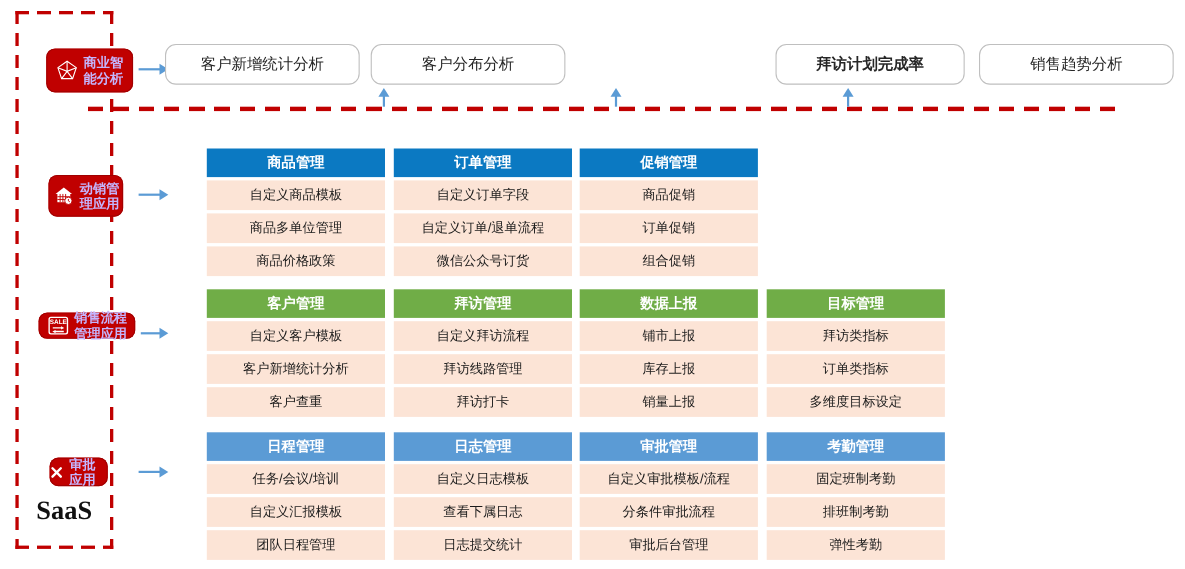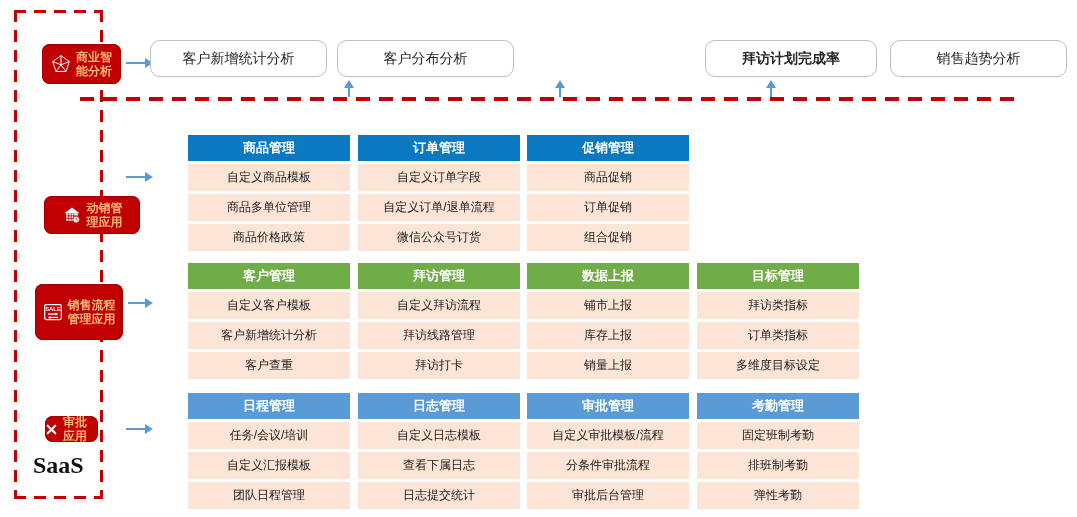--- a/index.html
+++ b/index.html
@@ -7,21 +7,21 @@
     position:relative;width:1077px;height:517px;background:#fff;overflow:hidden;
     font-family:"Liberation Sans","DejaVu Sans",sans-serif;
   }
   
   .dash{position:absolute;}
   .dash.v{width:3px;background:repeating-linear-gradient(180deg,#c00000 0 12px,transparent 12px 20px);}
   .dash.h{height:3px;background:repeating-linear-gradient(90deg,#c00000 0 12px,transparent 12px 20px);}
   .dash.hsep{height:4px;background:repeating-linear-gradient(90deg,#c00000 0 14px,transparent 14px 23px);}
   
   .badge{
-    position:absolute;background:#c00000;border-radius:8px;color:#fdba74;
+    position:absolute;background:#c00000;border-radius:8px;color:#c4b5fd;
     display:flex;align-items:center;justify-content:center;gap:5px;
     box-shadow:0 0 0 1px #a00000 inset;
   }
   .blabel{font-size:12px;line-height:14px;white-space:pre-line;font-weight:bold;text-align:left;}
   .bicon{display:inline-flex;align-items:center;justify-content:center;}
   
   .harrow{position:absolute;height:2px;background:#5b9bd5;}
   .harrow::after{
     content:"";position:absolute;right:-7px;top:-4px;
     border-left:8px solid #5b9bd5;border-top:5px solid transparent;border-bottom:5px solid transparent;
@@ -82,21 +82,21 @@
 
   <div class="tbox" style="left:150px;width:177px;">客户新增统计分析</div>
   <div class="tbox" style="left:337px;width:177px;">客户分布分析</div>
   <div class="tbox" style="left:705px;width:172px;font-weight:bold;">拜访计划完成率</div>
   <div class="tbox" style="left:890px;width:177px;">销售趋势分析</div>
 
   <div class="uarrow" style="left:348px;top:87px;"></div>
   <div class="uarrow" style="left:559px;top:87px;"></div>
   <div class="uarrow" style="left:770px;top:87px;"></div>
 
-  <div class="badge" style="left:44px;top:159px;width:96px;height:38px;margin-top:37px;">
+  <div class="badge" style="left:44px;top:159px;width:68px;height:38px;">
     <span class="bicon">
       <svg width="20" height="20" viewBox="0 0 24 24">
         <path d="M3,10 L12,3 L21,10 Z" fill="#fff"></path>
         <rect x="5" y="10" width="14" height="9" fill="#fff"></rect>
         <path d="M8,10 V19 M11,10 V19 M14,10 V19 M5,13 H19 M5,16 H19" stroke="#c00000" stroke-width="1"></path>
         <circle cx="17" cy="17.5" r="4" fill="#fff" stroke="#c00000" stroke-width="1"></circle>
         <path d="M17,15.5 V17.5 L18.6,18.6" stroke="#c00000" stroke-width="1" fill="none"></path>
       </svg>
     </span>
     <span class="blabel">动销管
@@ -116,21 +116,21 @@
     <div class="col-item">自定义订单/退单流程</div>
     <div class="col-item">微信公众号订货</div>
   </div>
   <div class="col" style="left:527px;top:135px;">
     <div class="col-hdr blue">促销管理</div>
     <div class="col-item">商品促销</div>
     <div class="col-item">订单促销</div>
     <div class="col-item">组合促销</div>
   </div>
 
-  <div class="badge" style="left:35px;top:284px;width:88px;height:56px;">
+  <div class="badge" style="left:35px;top:284px;width:88px;height:24px;">
     <span class="bicon">
       <svg width="20" height="20" viewBox="0 0 24 24">
         <rect x="2" y="3" width="20" height="18" rx="2" fill="none" stroke="#fff" stroke-width="1.5"></rect>
         <text x="12" y="10.5" text-anchor="middle" font-size="7" font-weight="bold" fill="#fff" font-family="Liberation Sans, sans-serif">SALE</text>
         <path d="M6,14.5 H16" stroke="#fff" stroke-width="1.5"></path>
           <polygon points="18.5,14.5 15,12.7 15,16.3" fill="#fff"></polygon>
         <path d="M18,18.5 H8" stroke="#fff" stroke-width="1.5"></path>
           <polygon points="5.5,18.5 9,16.7 9,20.3" fill="#fff"></polygon>
       </svg>
     </span>

